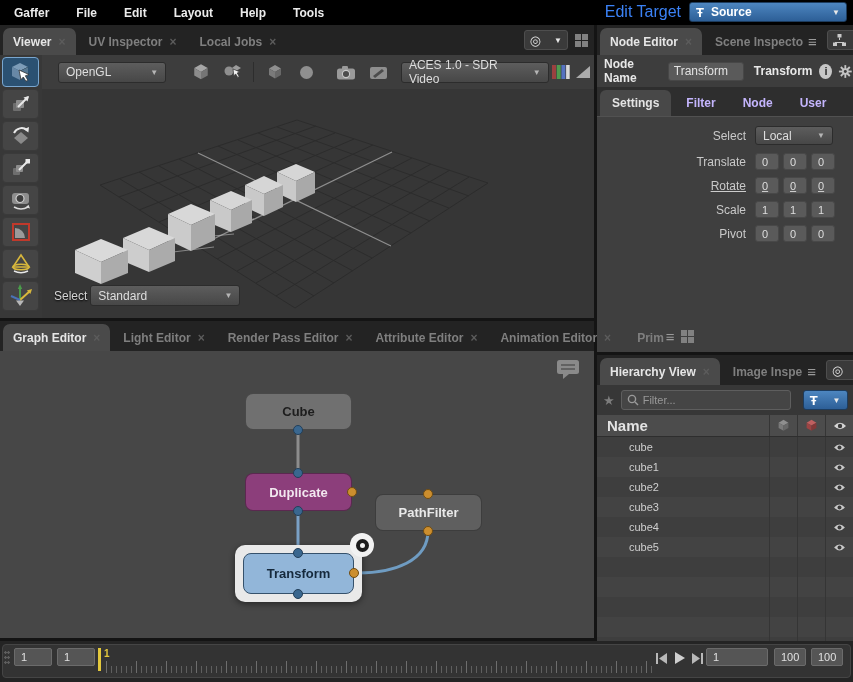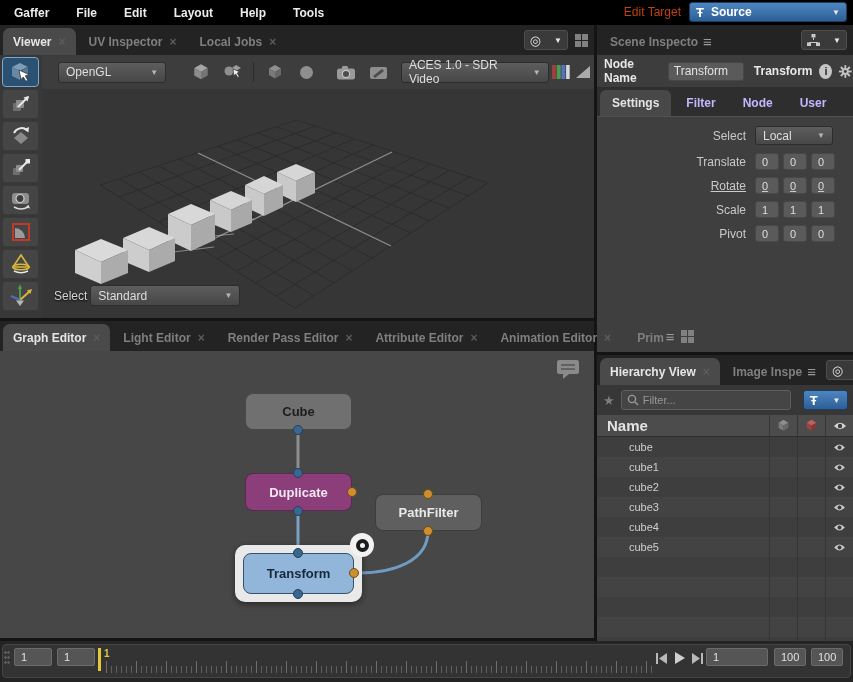--- a/index.html
+++ b/index.html
@@ -5,21 +5,21 @@
   * { margin:0; padding:0; box-sizing:border-box; }
   html,body { background:#101010; }
   .root { position:relative; width:853px; height:682px; background:#141414;
           font-family:"Liberation Sans", sans-serif; color:#cccccc; font-size:12px; overflow:hidden; }
 
   
   .menubar { position:absolute; left:0; top:0; width:853px; height:25px; background:#000;
              display:flex; align-items:center; padding-left:14px; }
   .menu-item { color:#ececec; font-weight:bold; font-size:12px; margin-right:27px; cursor:default; }
   .menubar-right { position:absolute; right:6px; top:2px; display:flex; align-items:center; gap:8px; }
-  .edit-target-label { color:#c2410c; font-size:12px; }
+  .edit-target-label { color:#3b82f6; font-size:16px; }
   .blue-btn { background:linear-gradient(#4d86c0,#2d5f97); border:1px solid #1d3c5e; border-radius:3px;
               color:#fff; display:flex; align-items:center; height:20px; padding:0 6px; font-weight:bold; }
   .funnel-glyph { font-size:13px; font-weight:bold; margin-right:7px; }
   .dd-arrow { font-size:8px; color:#e8e8e8; margin-left:auto; padding-left:8px; }
   .source-btn { width:158px; }
 
   
   .panel { position:absolute; background:#3d3d3d;padding-left:36px; }
   .tabbar { position:absolute; left:0; top:0; right:0; height:30px; background:#232323;
             display:flex; align-items:flex-end; }
@@ -354,20 +354,24 @@
         <div class="dd select-dd">
           <span>Standard</span>
           <span class="dd-arrow">▼</span>
         </div>
       </div>
     </div>
   </div>
 
   <div class="panel" id="node-editor-panel">
     <div class="tabbar">
+      <div class="tab active">
+        <span>Node Editor</span>
+        <span class="tab-x">×</span>
+      </div>
       <div class="tab">
         <span>Scene Inspecto</span>
         <span class="hamburger" style="margin-left:5px;">≡</span>
       </div>
       <div class="tabbar-icons">
         <div class="mini-btn">
           <svg width="13" height="12">
               <rect x="4.5" y="0" width="4" height="3.5" fill="#c9c9c9"></rect>
               <line x1="6.5" y1="3.5" x2="6.5" y2="6" stroke="#c9c9c9"></line>
               <line x1="2" y1="8.5" x2="11" y2="8.5" stroke="#c9c9c9"></line>

